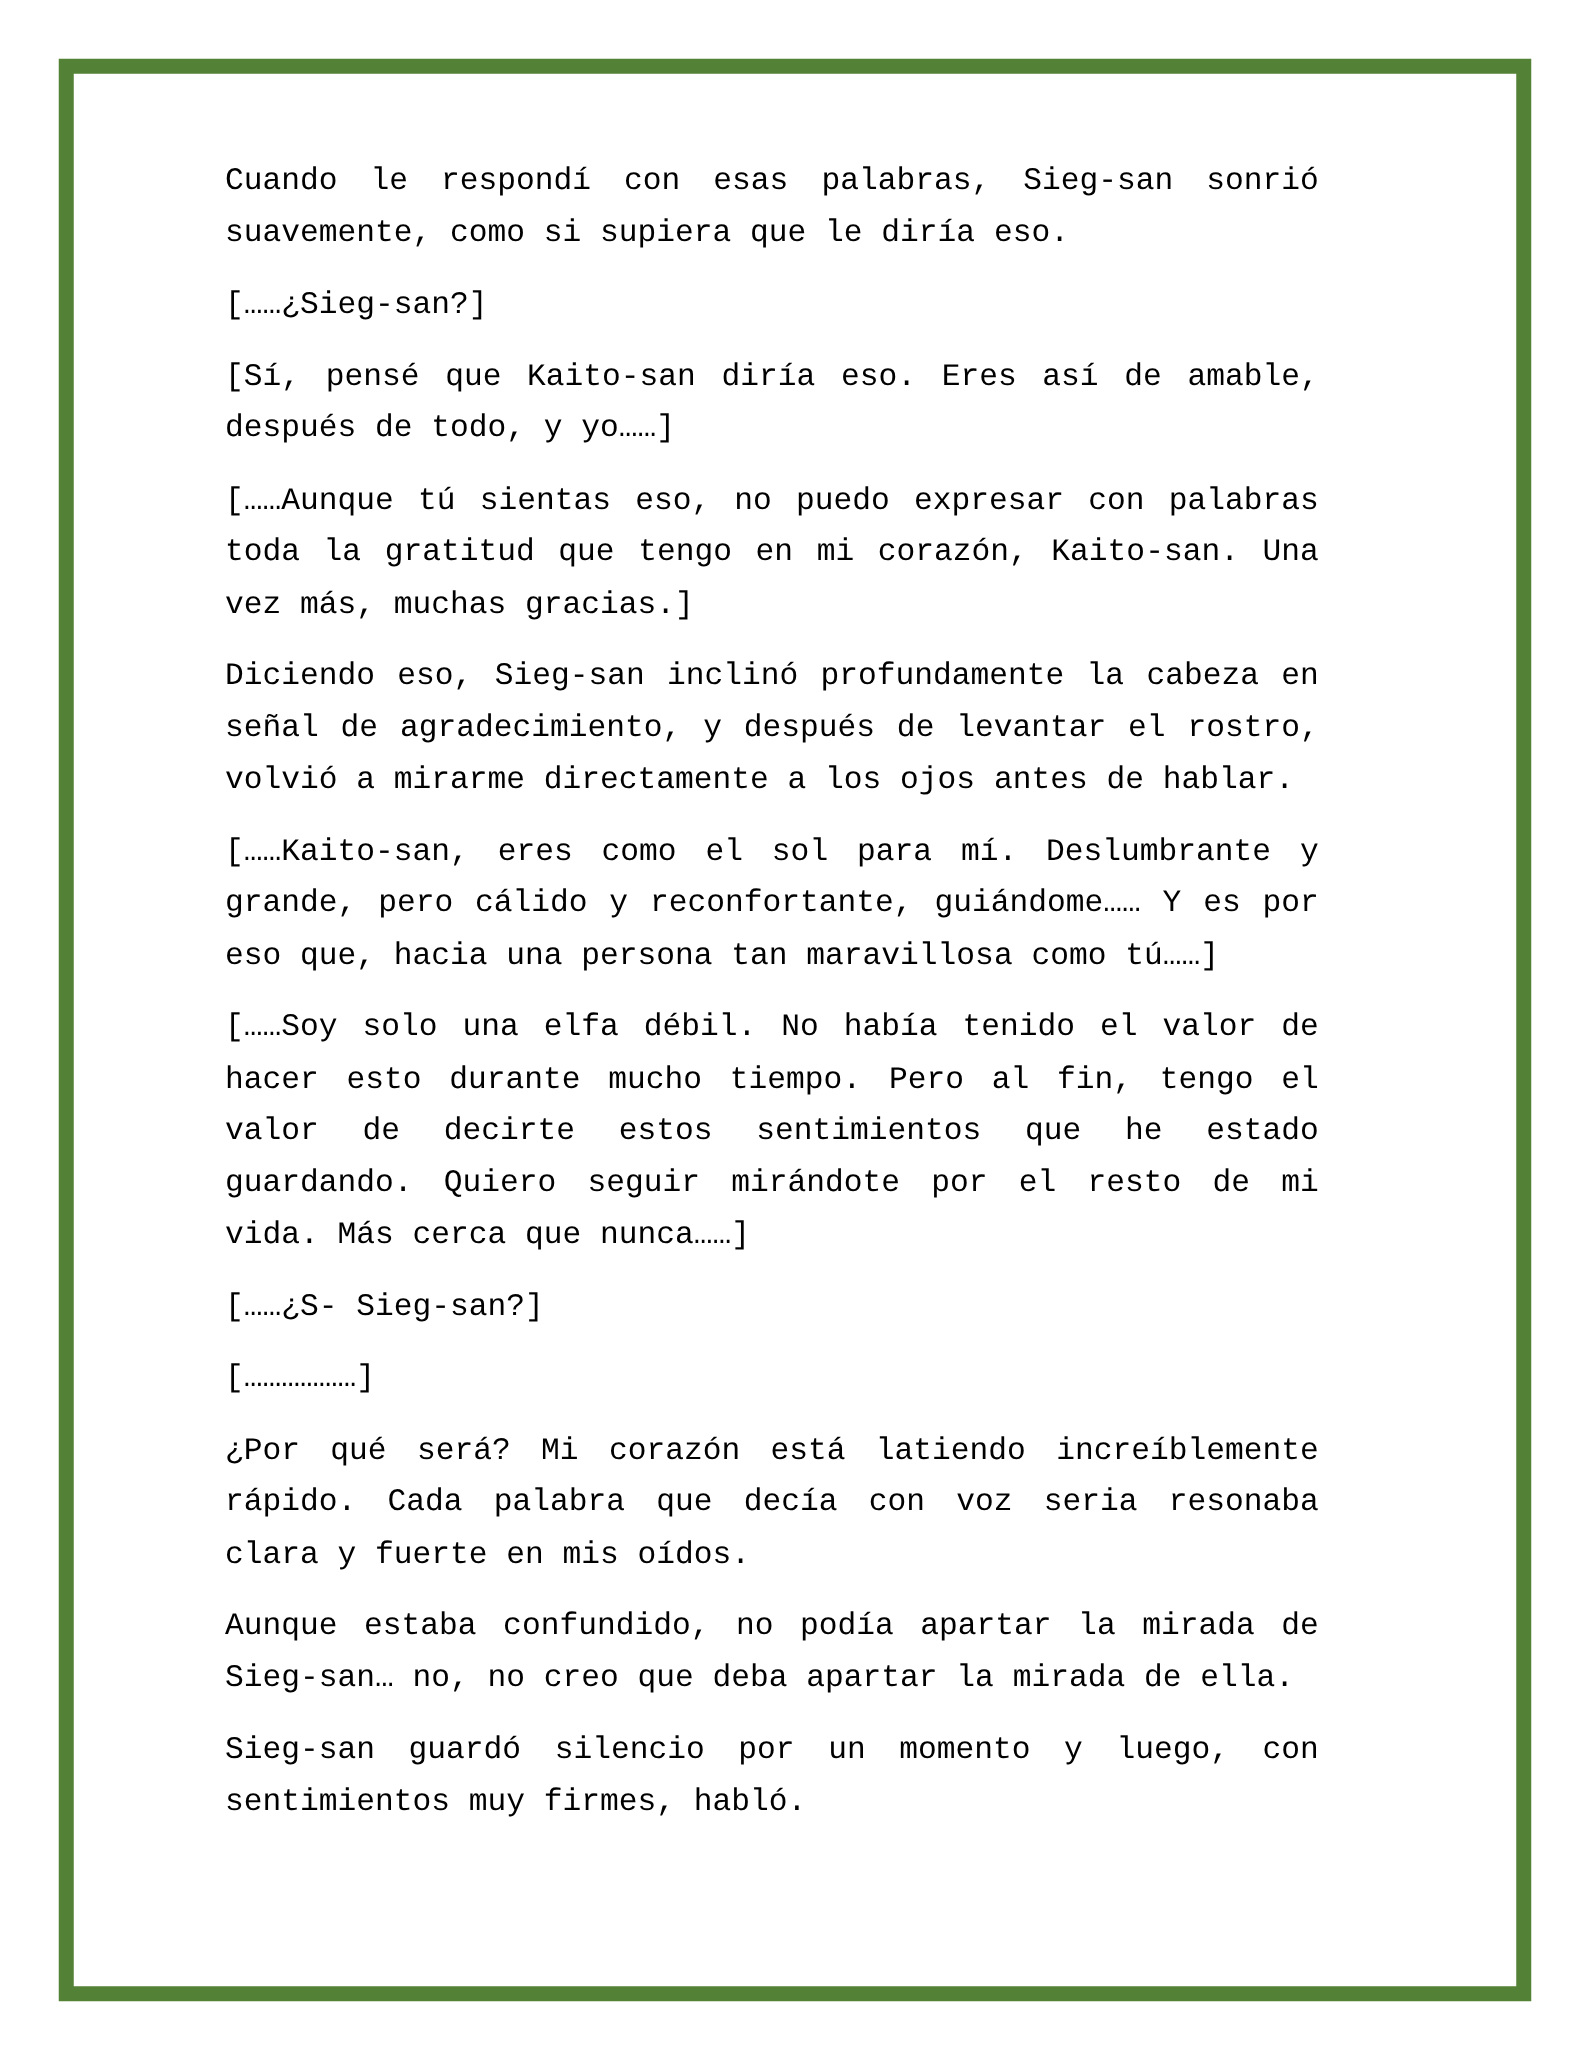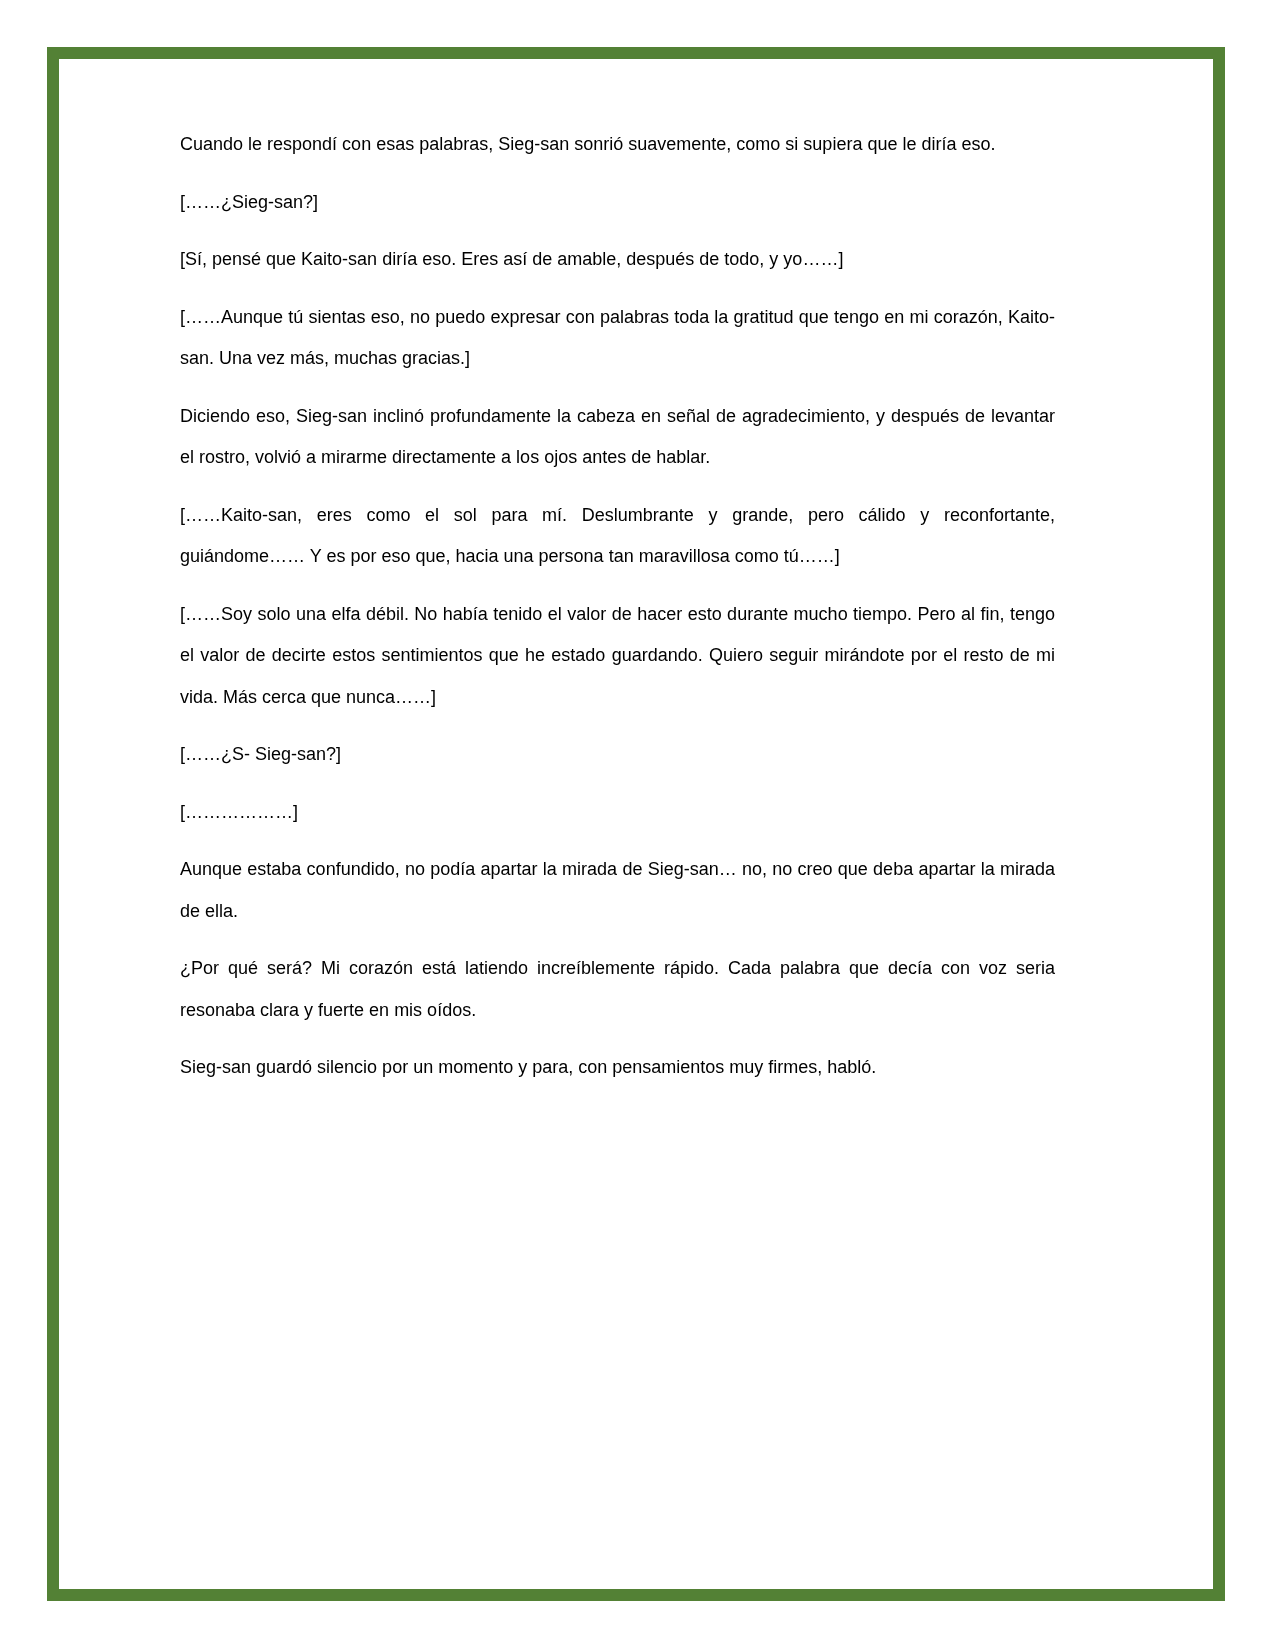--- a/index.html
+++ b/index.html
@@ -20,22 +20,22 @@
       width: 1154px;
       height: 1530px;
       border: 12px solid #538135;
       background: #ffffff;
     }
     .content {
       position: absolute;
       left: 121px;
       top: 65px;
       width: 875px;
-      font-family: Liberation Sans, sans-serif;
-      font-size: 18px;
+      font-family: Liberation Mono, monospace;
+      font-size: 25px;
       line-height: 41.5px;
       color: #000000;
     }
     .content p {
       margin: 0 0 16px 0;
       text-align: justify;
     }
   </style>
 </head>
 <body>
@@ -44,17 +44,17 @@
   <div class="content">
     <p>Cuando le respondí con esas palabras, Sieg-san sonrió suavemente, como si supiera que le diría eso.</p>
     <p>[……¿Sieg-san?]</p>
     <p>[Sí, pensé que Kaito-san diría eso. Eres así de amable, después de todo, y yo……]</p>
     <p>[……Aunque tú sientas eso, no puedo expresar con palabras toda la gratitud que tengo en mi corazón, Kaito-san. Una vez más, muchas gracias.]</p>
     <p>Diciendo eso, Sieg-san inclinó profundamente la cabeza en señal de agradecimiento, y después de levantar el rostro, volvió a mirarme directamente a los ojos antes de hablar.</p>
     <p>[……Kaito-san, eres como el sol para mí. Deslumbrante y grande, pero cálido y reconfortante, guiándome…… Y es por eso que, hacia una persona tan maravillosa como tú……]</p>
     <p>[……Soy solo una elfa débil. No había tenido el valor de hacer esto durante mucho tiempo. Pero al fin, tengo el valor de decirte estos sentimientos que he estado guardando. Quiero seguir mirándote por el resto de mi vida. Más cerca que nunca……]</p>
     <p>[……¿S- Sieg-san?]</p>
     <p>[………………]</p>
+    <p>¿Por qué será? Mi corazón está latiendo increíblemente rápido. Cada palabra que decía con voz seria resonaba clara y fuerte en mis oídos.</p>
     <p>Aunque estaba confundido, no podía apartar la mirada de Sieg-san… no, no creo que deba apartar la mirada de ella.</p>
-    <p>¿Por qué será? Mi corazón está latiendo increíblemente rápido. Cada palabra que decía con voz seria resonaba clara y fuerte en mis oídos.</p>
-    <p>Sieg-san guardó silencio por un momento y para, con pensamientos muy firmes, habló.</p>
+    <p>Sieg-san guardó silencio por un momento y luego, con sentimientos muy firmes, habló.</p>
   </div>
 </div>
 
 </body></html>

